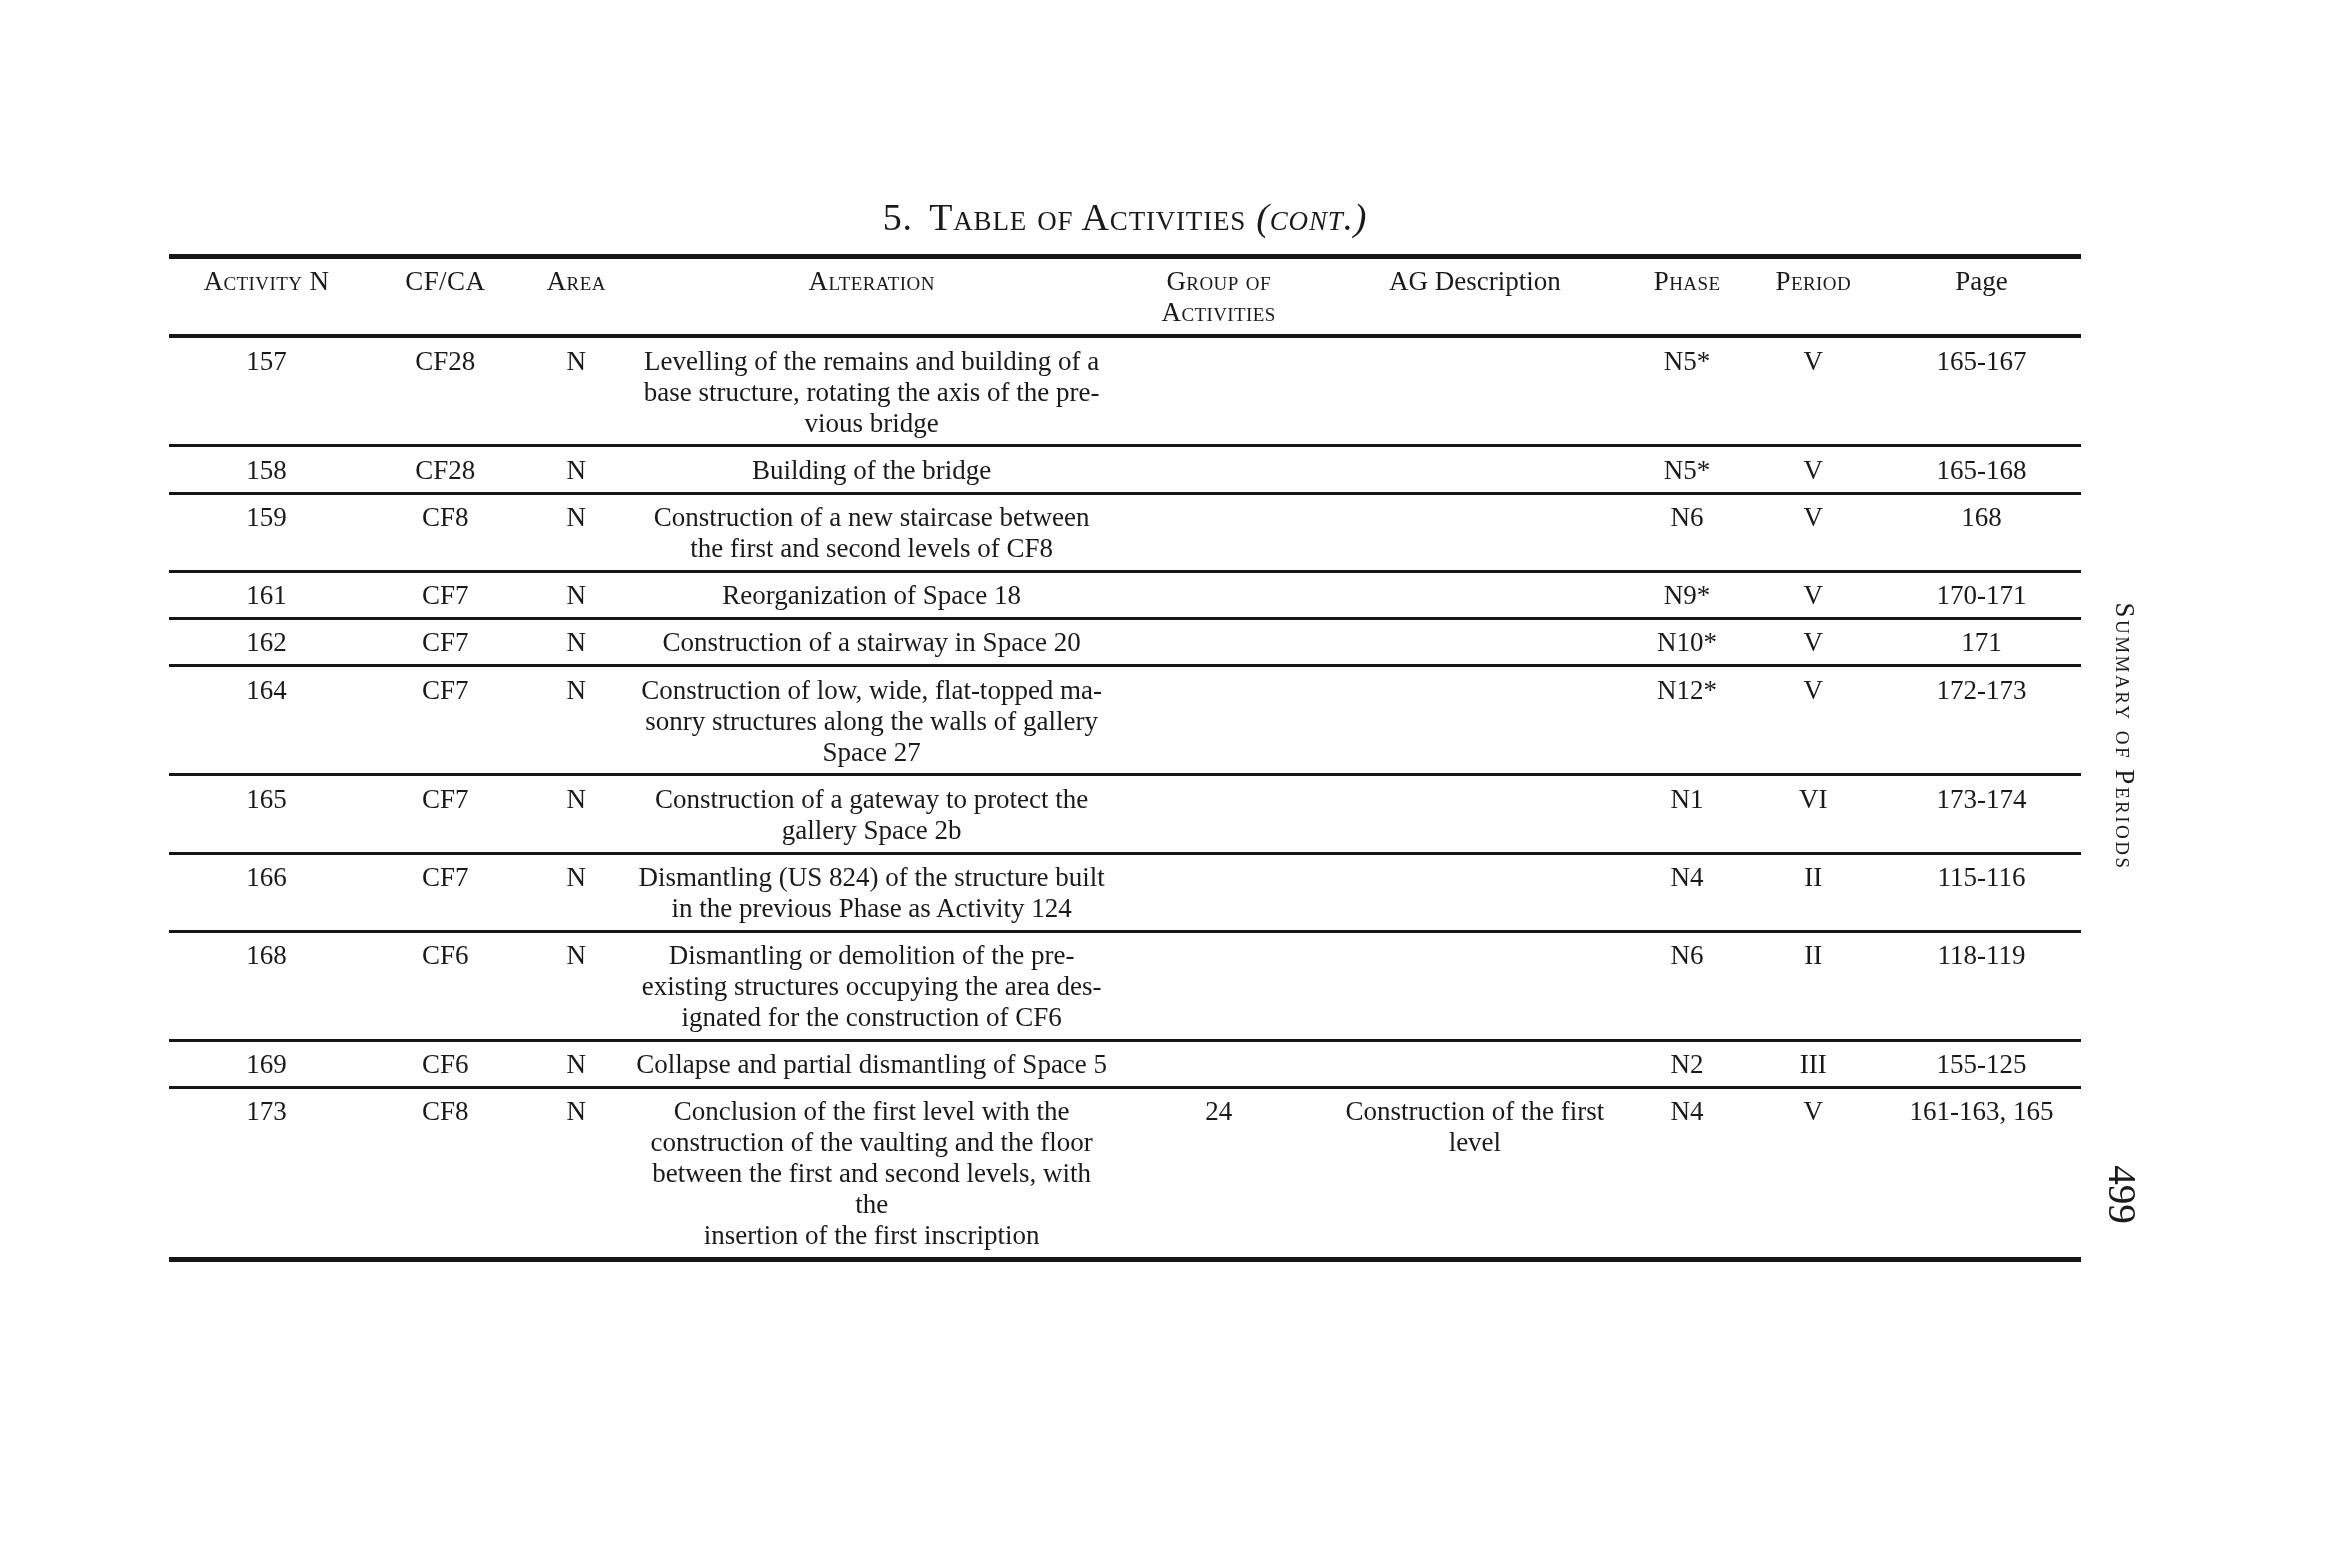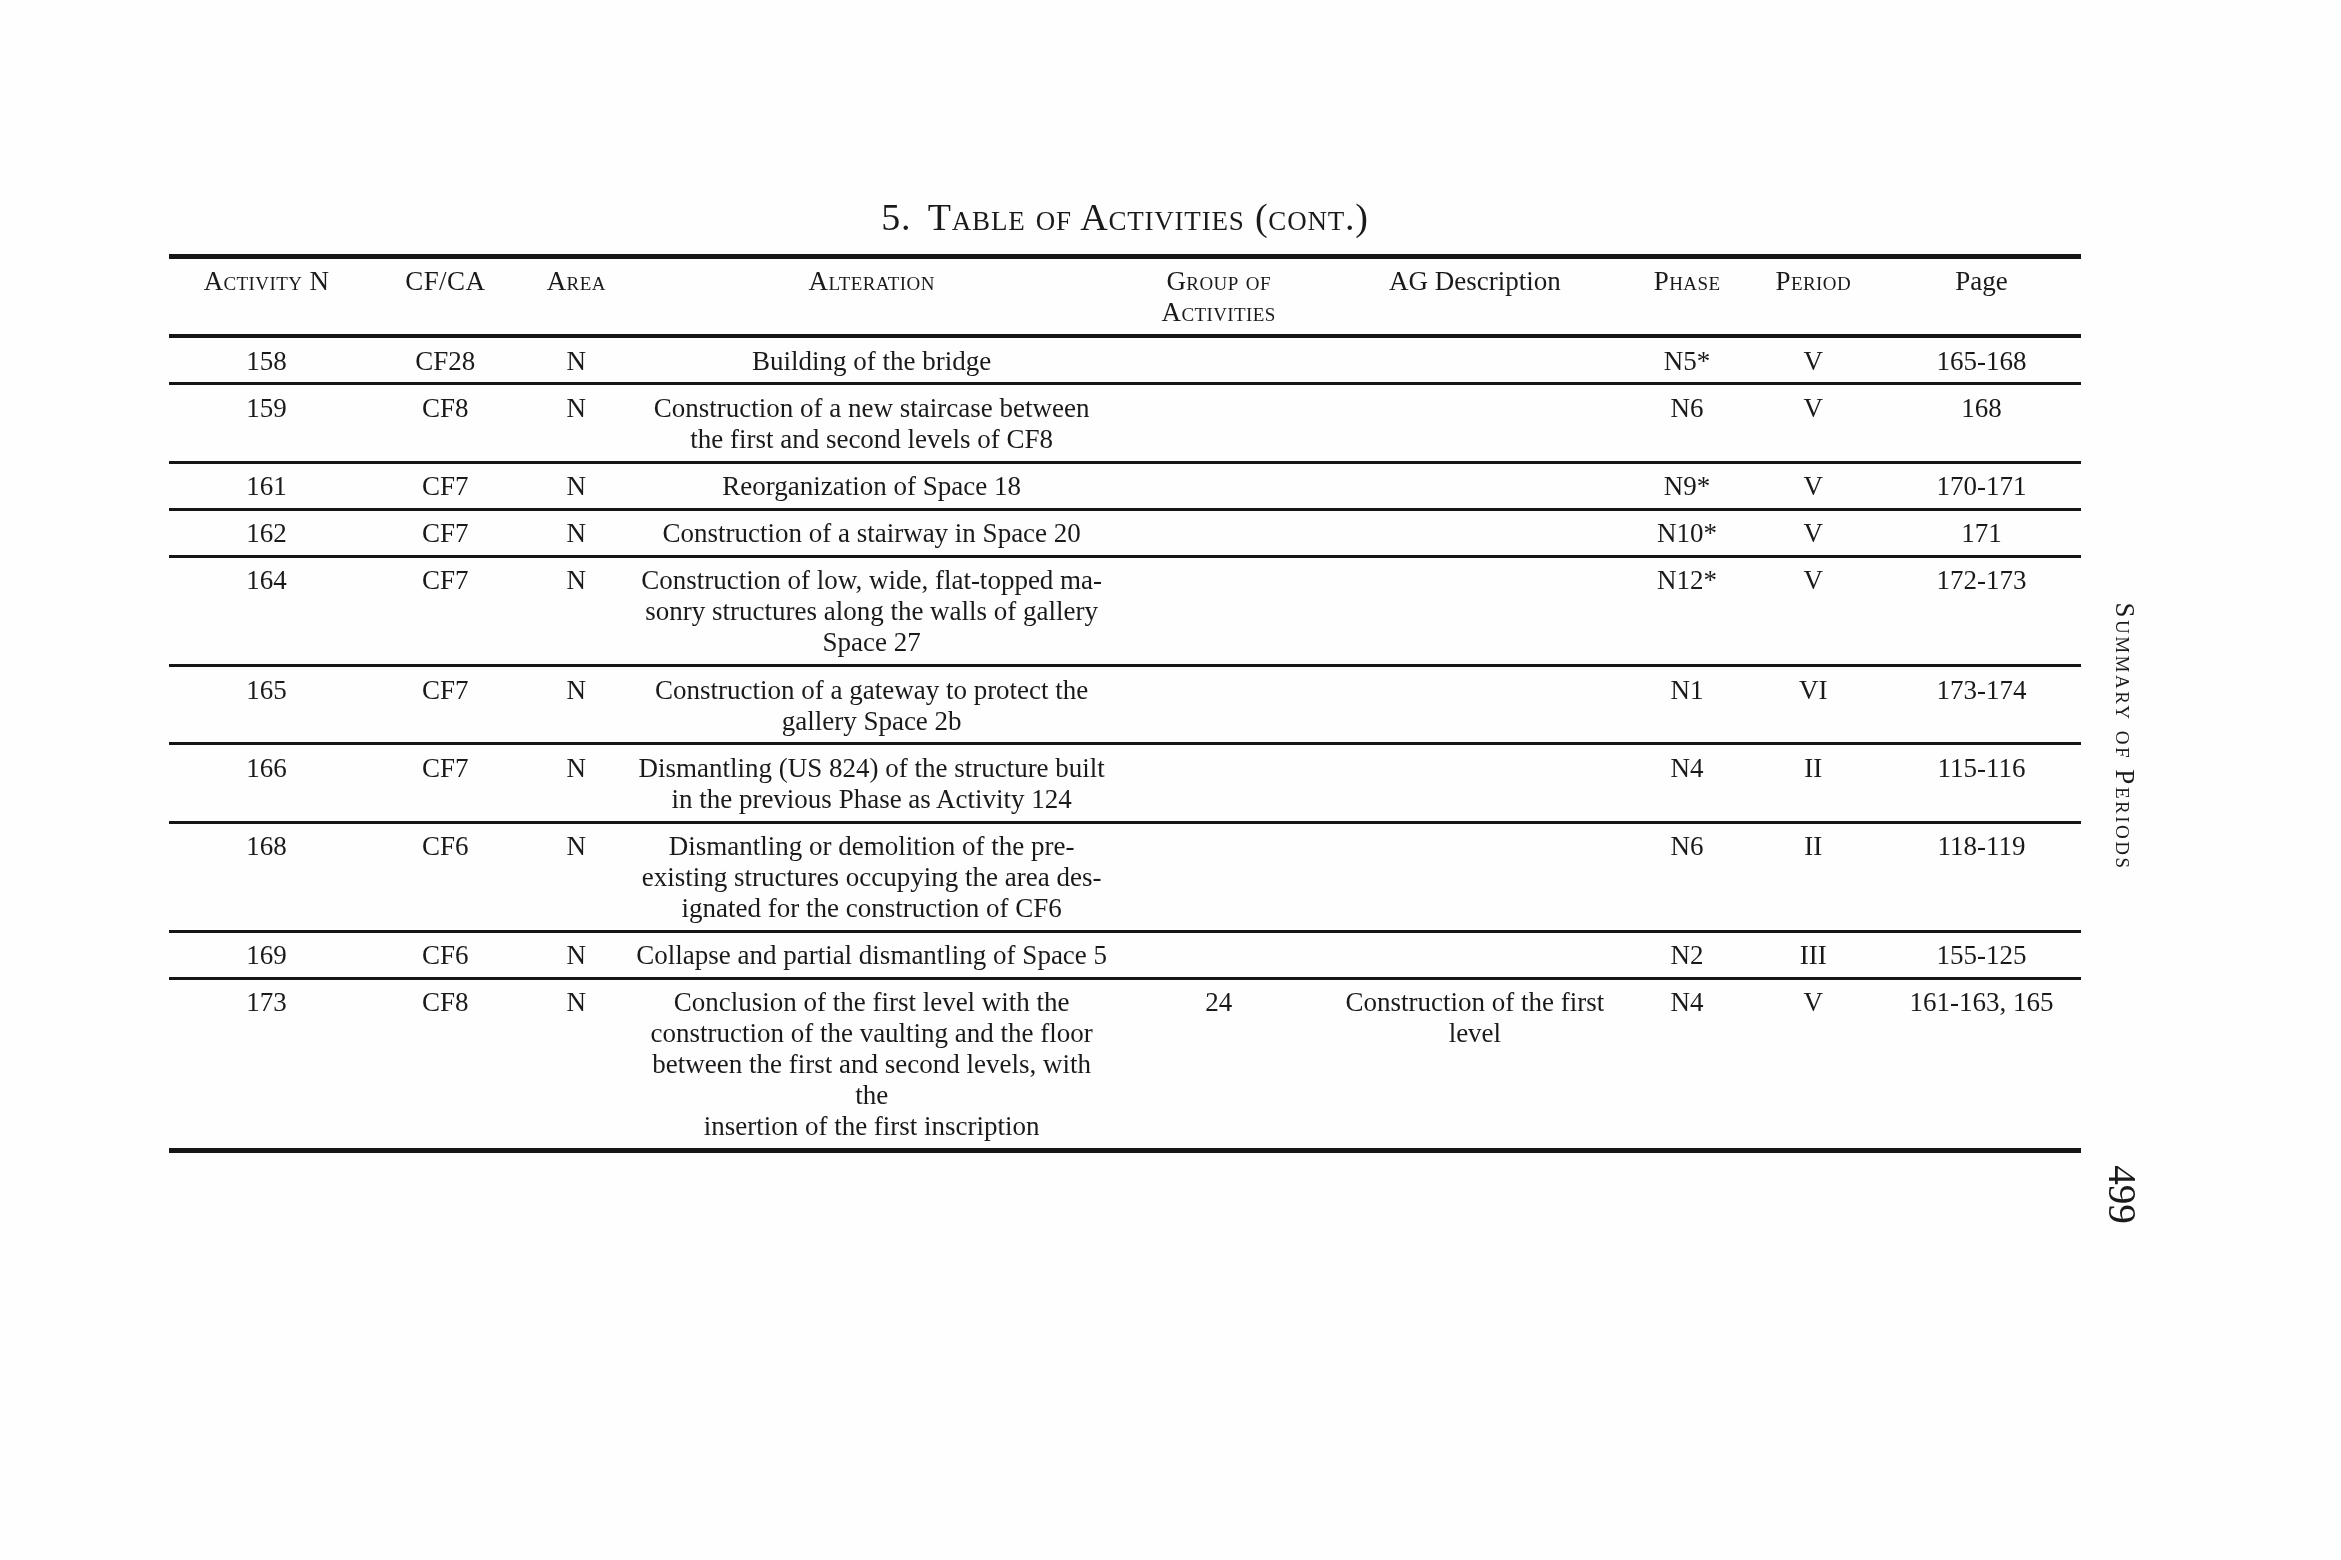--- a/index.html
+++ b/index.html
@@ -27,21 +27,21 @@
     left: 169px;
     width: 1912px;
     top: 195px;
     text-align: center;
     font-size: 38px;
     font-variant: small-caps;
     letter-spacing: 0.8px;
     white-space: nowrap;
   }
   .title .tnum { margin-right: 16.5px; }
-  .title .tcont { }
+  .title .tcont { font-style: italic; }
 
   
   table.activities {
     position: absolute;
     left: 169px;
     top: 254px;
     width: 1912px;
     border-collapse: collapse;
     table-layout: fixed;
     border-top: 5px solid #161616;
@@ -136,20 +136,33 @@
         <th class="sc">Group of
 Activities</th>
         <th>AG Description</th>
         <th class="sc">Phase</th>
         <th class="sc">Period</th>
         <th>Page</th>
       </tr>
     </thead>
     <tbody>
       <tr>
+        <td>157</td>
+        <td>CF28</td>
+        <td>N</td>
+        <td>Levelling of the remains and building of a
+base structure, rotating the axis of the pre-
+vious bridge</td>
+        <td></td>
+        <td></td>
+        <td>N5*</td>
+        <td>V</td>
+        <td>165-167</td>
+      </tr>
+      <tr>
         <td>158</td>
         <td>CF28</td>
         <td>N</td>
         <td>Building of the bridge</td>
         <td></td>
         <td></td>
         <td>N5*</td>
         <td>V</td>
         <td>165-168</td>
       </tr>

